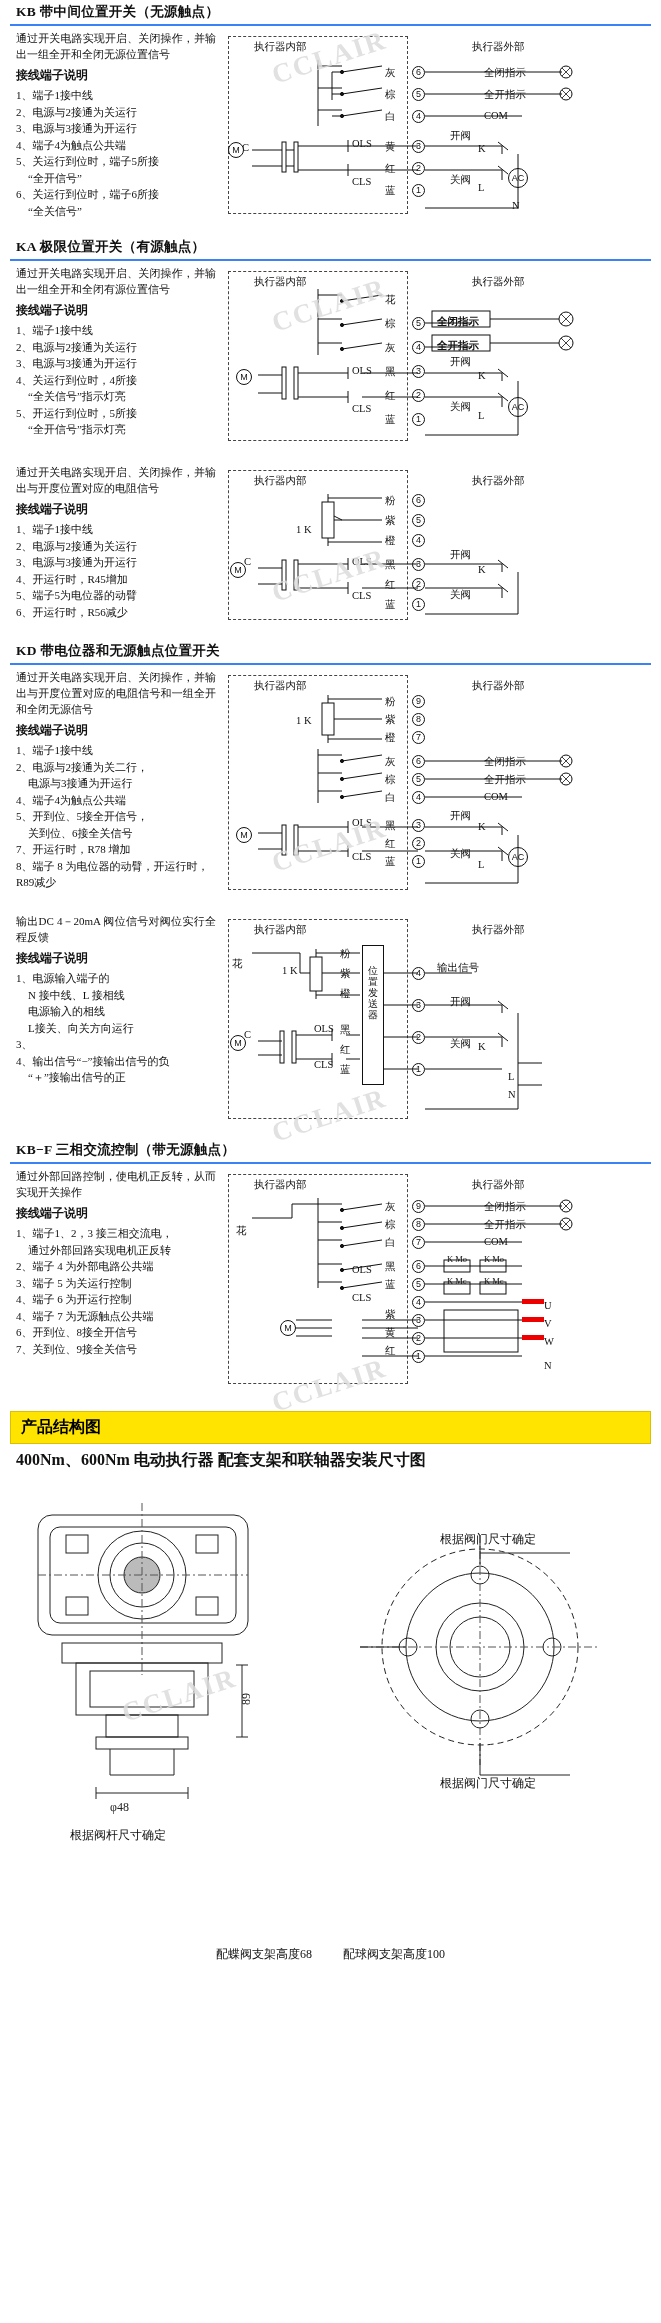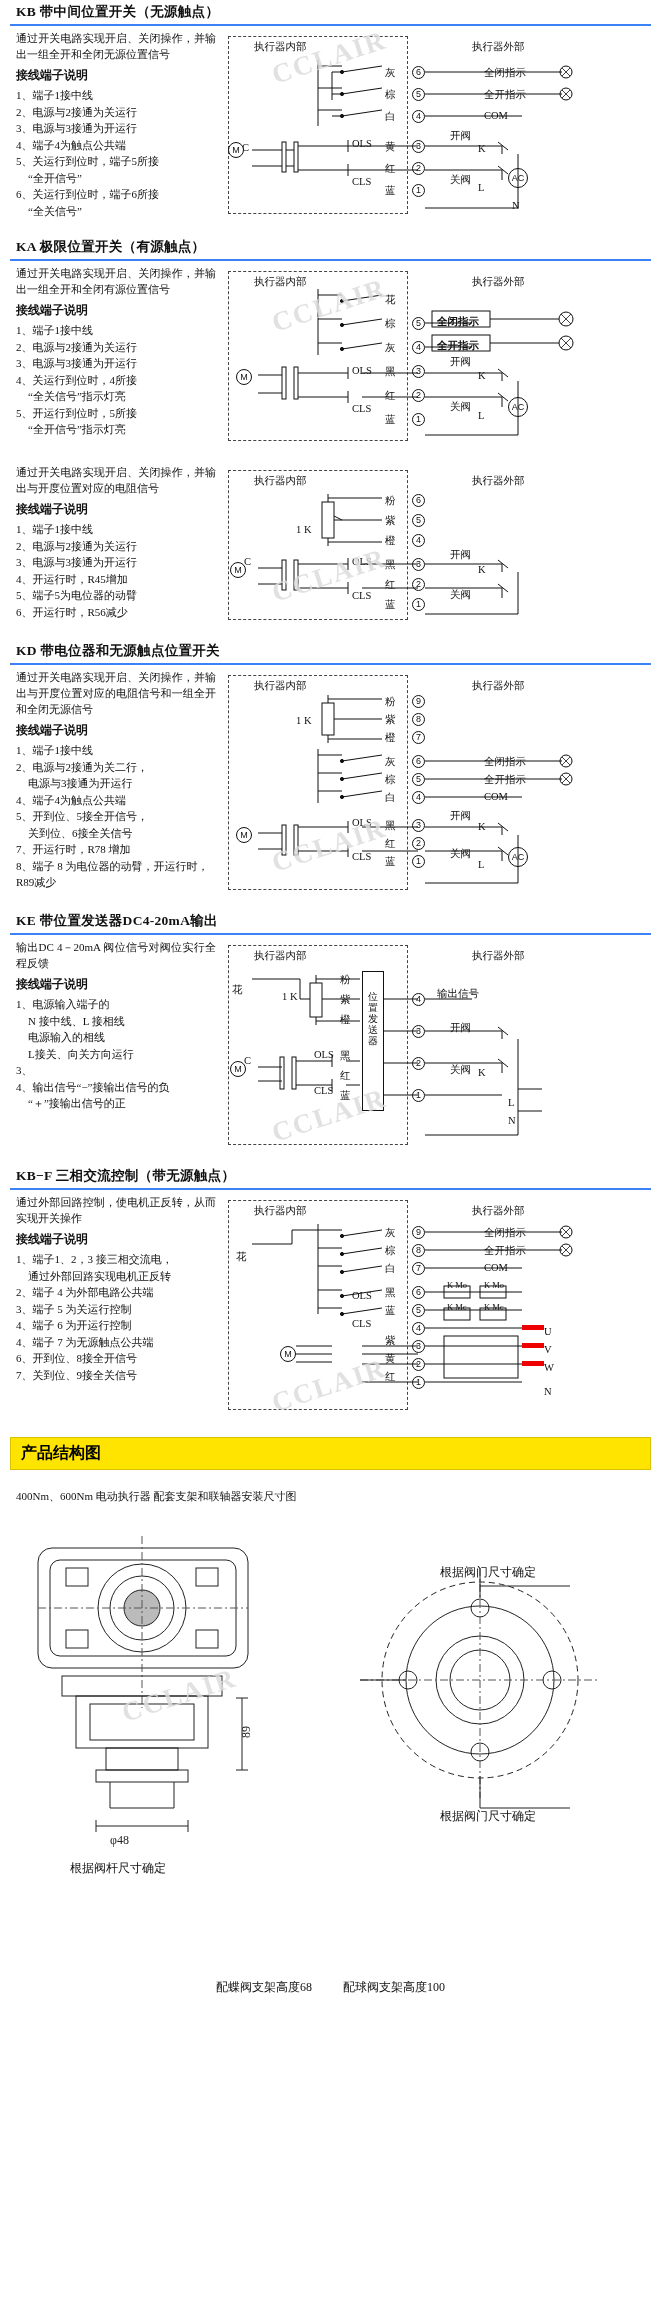--- a/index.html
+++ b/index.html
@@ -58,21 +58,21 @@
     color:#dcdcdc; font-size:27px; letter-spacing:2px;
     transform: rotate(-18deg); pointer-events:none; z-index:5; opacity:.85;
   }
 
   
   .ps-head {
     margin: 14px auto 6px auto; width:641px;
     background:#ffe400; border:1px solid #d9c000;
     font-weight:bold; font-size:16px; padding:5px 10px; color:#000;
   }
-  .ps-sub { width:641px; margin:19px auto 4px auto; font-weight:normal; font-size:11px; padding-left:6px; }
+  .ps-sub { width:641px; margin:6px auto 4px auto; font-weight:bold; font-size:16px; padding-left:6px; }
   .ps-body { width:641px; margin:0 auto; position:relative; height:455px; }
   .ps-foot { width:641px; margin:16px auto 0 auto; text-align:center; font-size:12px; }
   .ps-foot span { margin: 0 14px; }
 
   svg { display:block; }
 </style>
 </head>
 <body>
 
 <div class="page">
@@ -399,21 +399,20 @@
               <path d="M340 106 L348 114 M340 114 L348 106" stroke-width="0.8"></path>
               <path d="M276 154 L286 162 M276 178 L286 186"></path>
             </g>
           </svg>
         </div>
       </div>
     </div>
   </div>
 
   <div class="section">
-    <div class="sec-title">KE 带位置发送器DC4-20mA输出</div>
     <div class="sec-body">
       <div class="left-col">
         <p class="desc">输出DC 4－20mA 阀位信号对阀位实行全程反馈</p>
         <div class="sub-h">接线端子说明</div>
         <ul class="items">
           <li>1、电源输入端子的</li>
           <li class="indent">N 接中线、L 接相线</li>
           <li class="indent">电源输入的相线</li>
           <li class="indent">L接关、向关方向运行</li>
           <li>3、</li>

